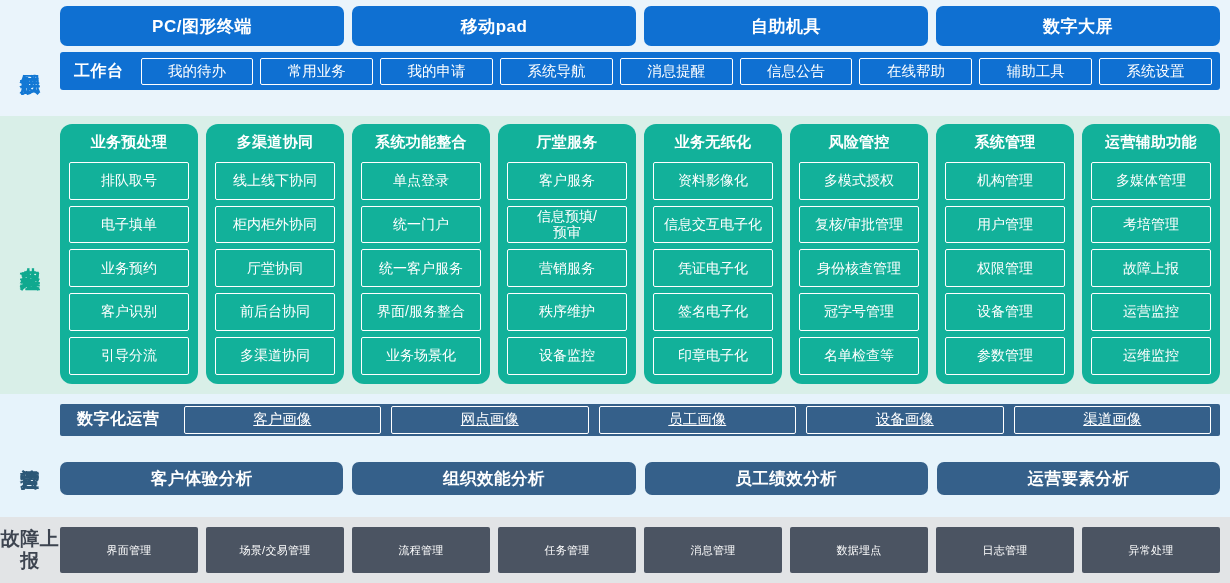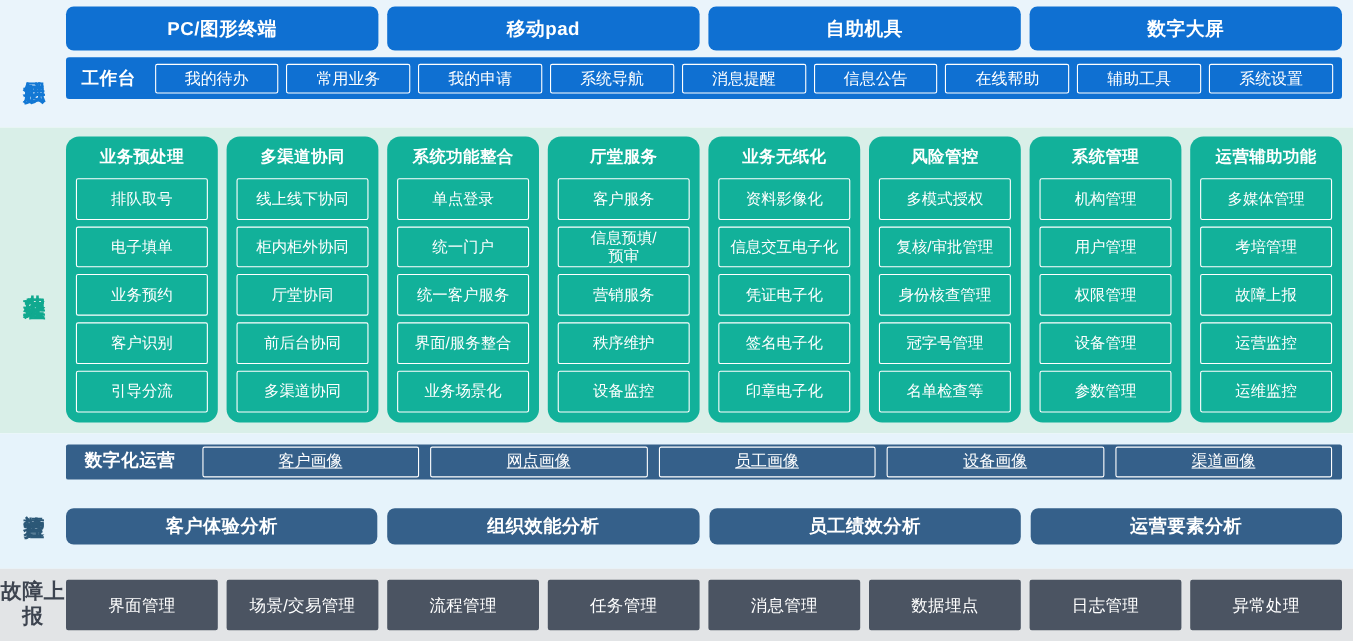--- a/index.html
+++ b/index.html
@@ -128,21 +128,21 @@
   .l-found .layer-label {
     color: #3d4450; font-size: 19px; letter-spacing: .5px;
     width: 60px; line-height: 1.14;
   }
   .l-found .layer-body {
     padding: 10px 10px 10px 0;
     display: flex; gap: 8px; height: 100%;
   }
   .found-chip {
     flex: 1 1 0; background: #4b5462; border-radius: 2px;
-    color: #fff; font-size: 15px;
+    color: #fff; font-size: 11px;
     display: flex; align-items: center; justify-content: center;
     white-space: nowrap; letter-spacing: .3px;
   }
 </style>
 </head>
 <body>
 
 <div id="root">
 
   <section class="layer l-contact">

